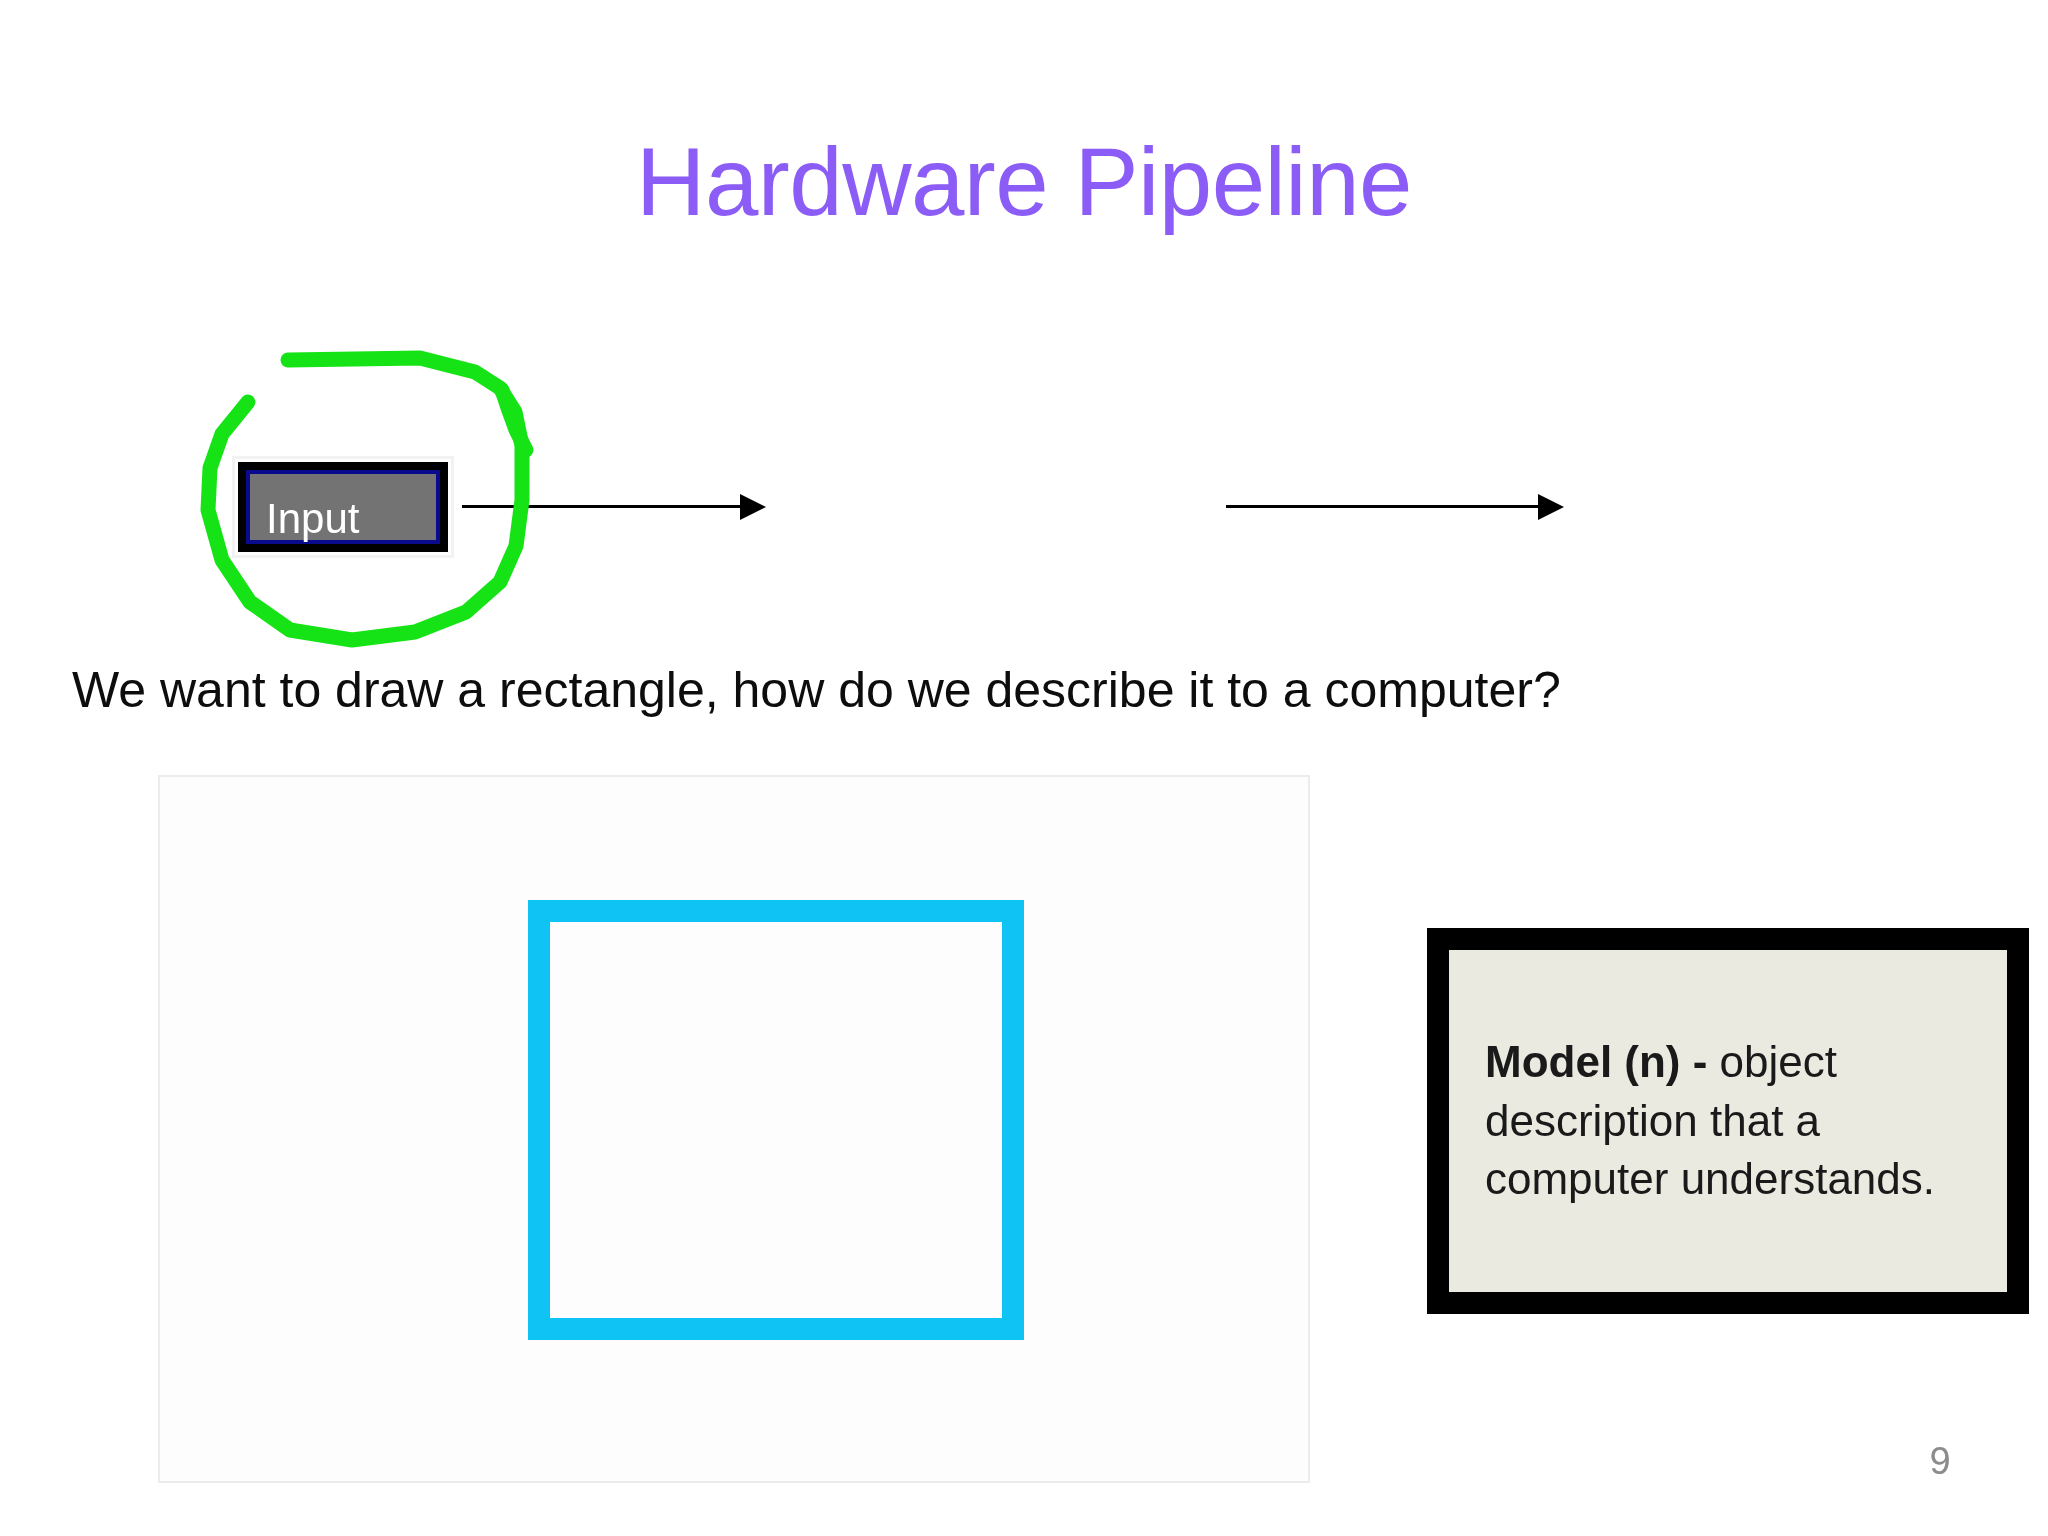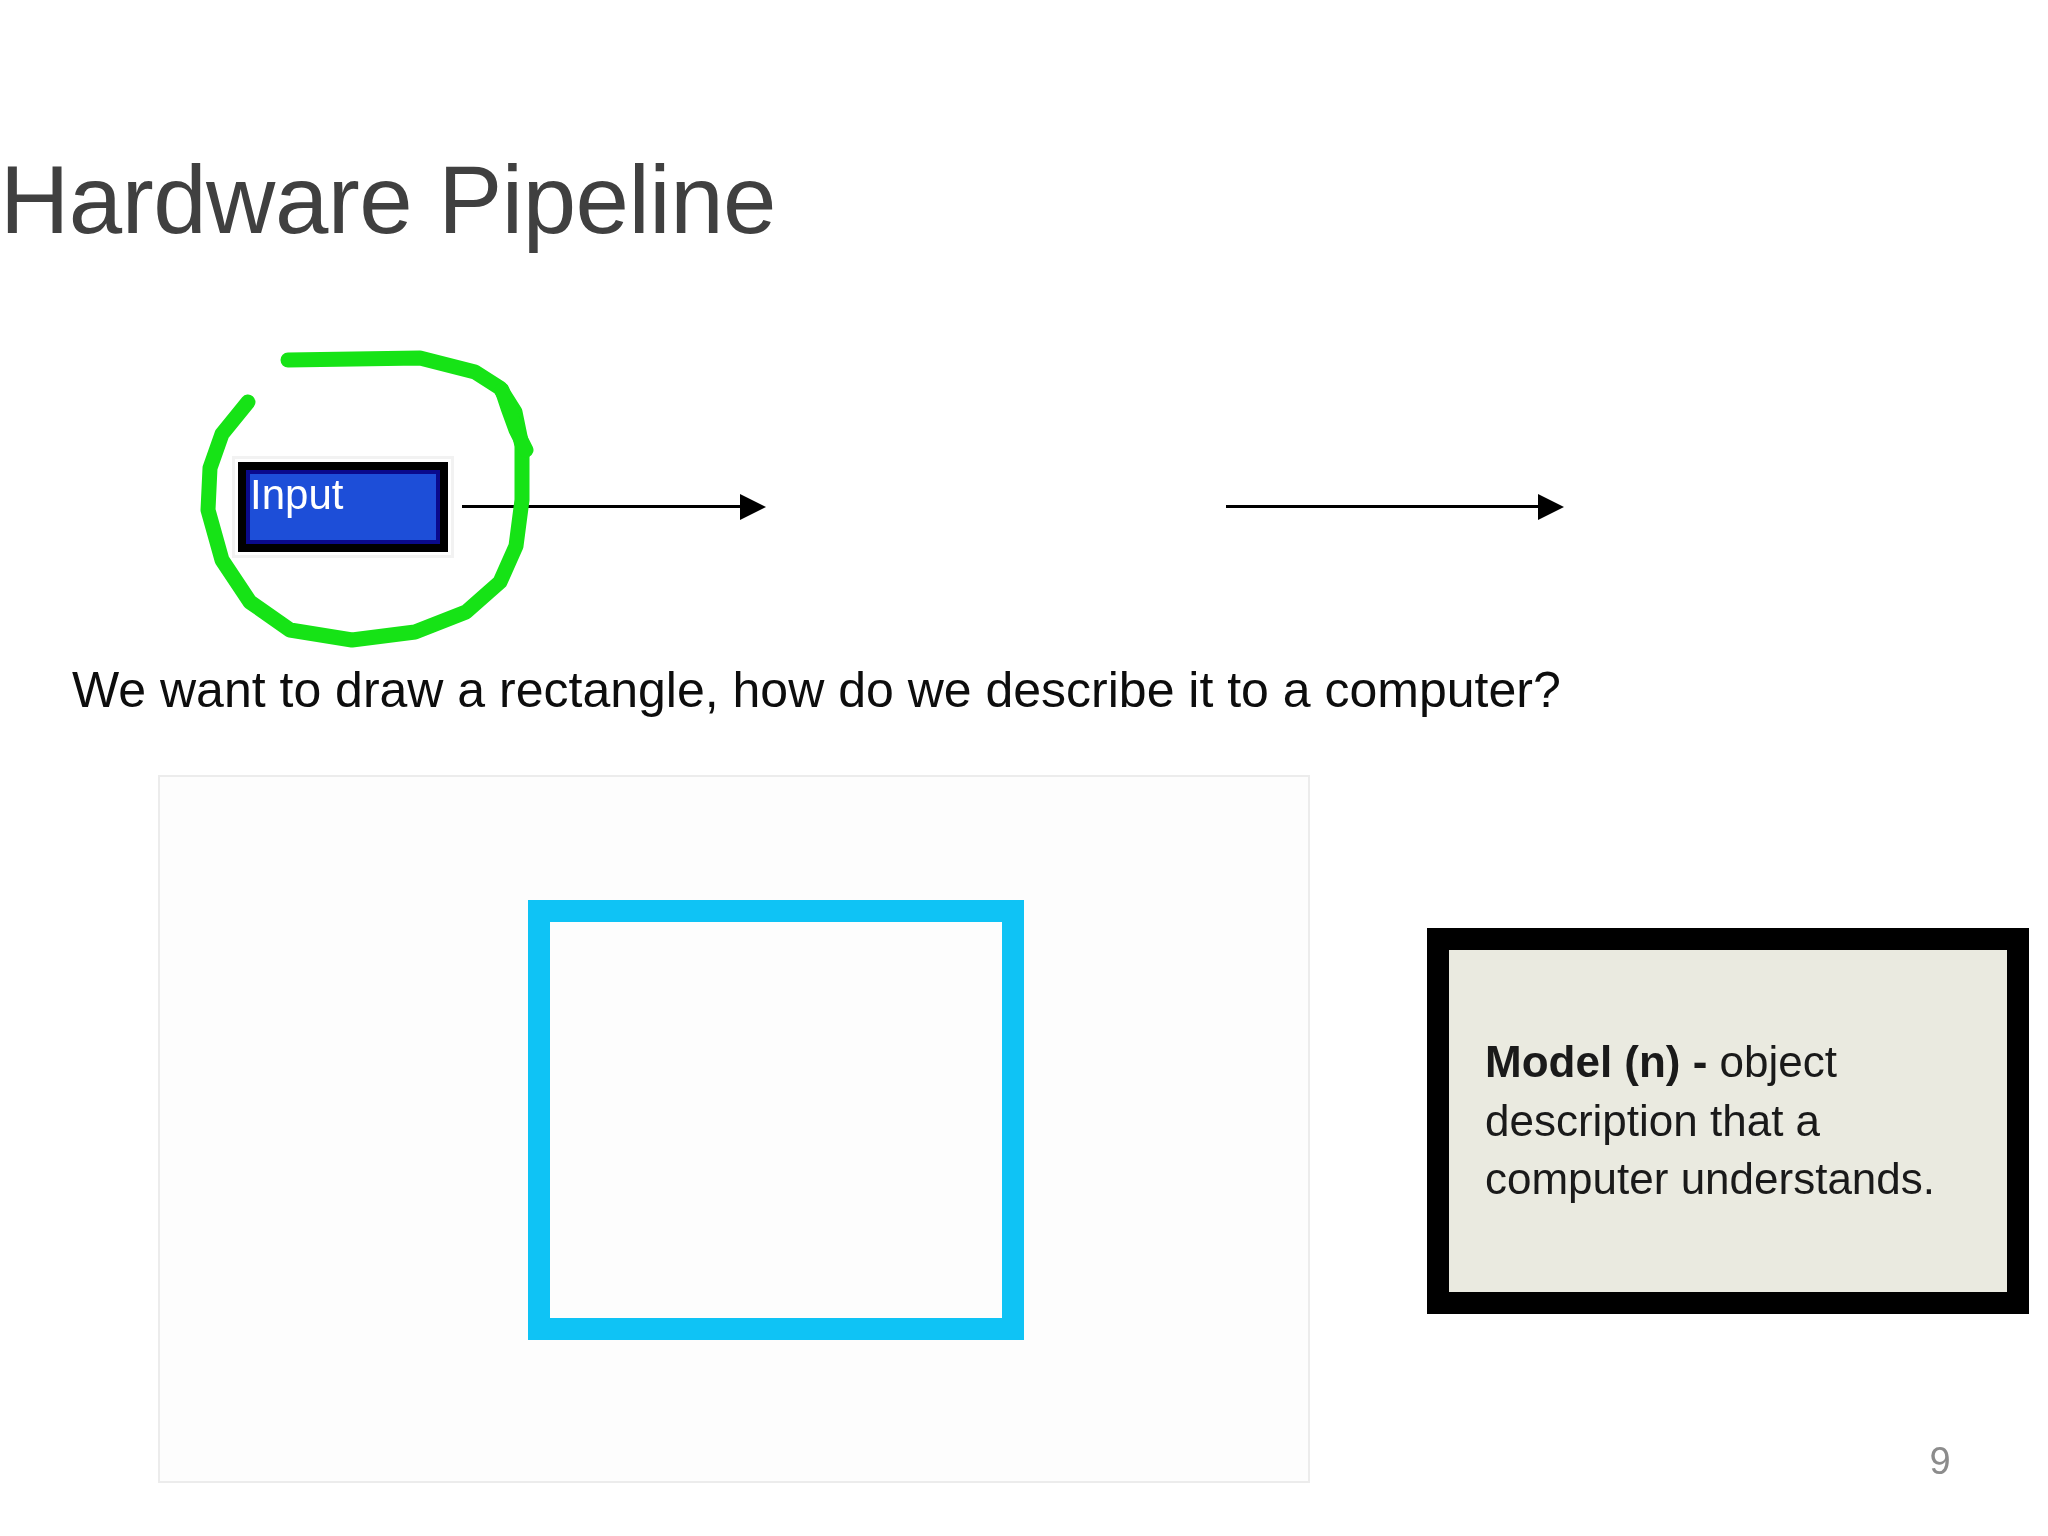--- a/index.html
+++ b/index.html
@@ -20,27 +20,28 @@
   #slide {
     position: absolute;
     inset: 0;
     background: #ffffff;
   }
 
   
   #slide-title {
     position: absolute;
     left: 0;
-    top: 152px;
+    top: 134px;
     width: 2048px;
+    text-align: center;
     font-size: 96px;
     font-weight: 400;
     line-height: 1.0;
     letter-spacing: -0.5px;
-    color: #404040;
+    color: #8b5cf6;
     white-space: nowrap;
   }
 
   .pipe-box {
     position: absolute;
     box-sizing: border-box;
     background: #ffffff;
     border: 3px solid #f2f2f2;
     padding: 3px;
   }
@@ -50,24 +51,24 @@
     height: 100%;
     border: 5px solid #000000;
     padding: 3px;
     background: #000000;
   }
   .pipe-box .inner-navy {
     box-sizing: border-box;
     width: 100%;
     height: 100%;
     border: 4px solid #0a0a8c;
-    background: #1d4ed8;
+    background: #737373;
     display: flex;
-    align-items: flex-start;
-    padding-left: 0;
+    align-items: flex-end;
+    padding-left: 16px;
   }
   .pipe-label {
     color: #ffffff;
     font-size: 42px;
     line-height: 1;
     white-space: nowrap;
   }
 
   #box-input      { left: 232px;  top: 456px; width: 222px; height: 102px; }
   #box-computation{ left: 770px;  top: 450px; width: 446px; height: 110px; }

